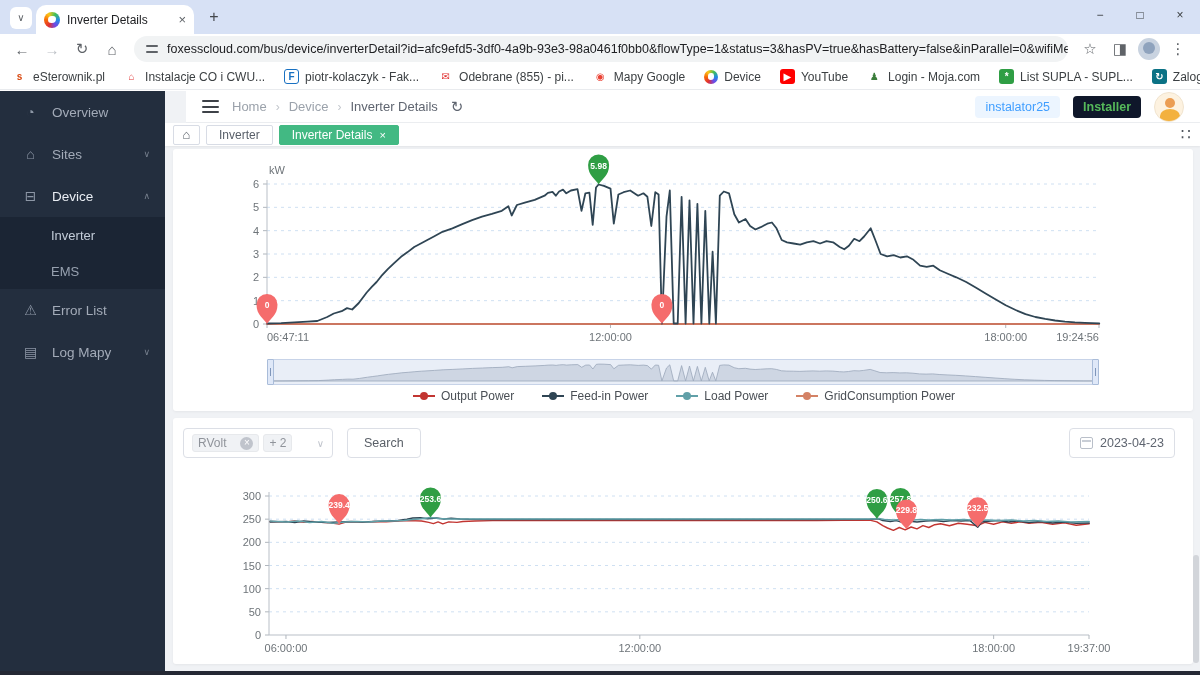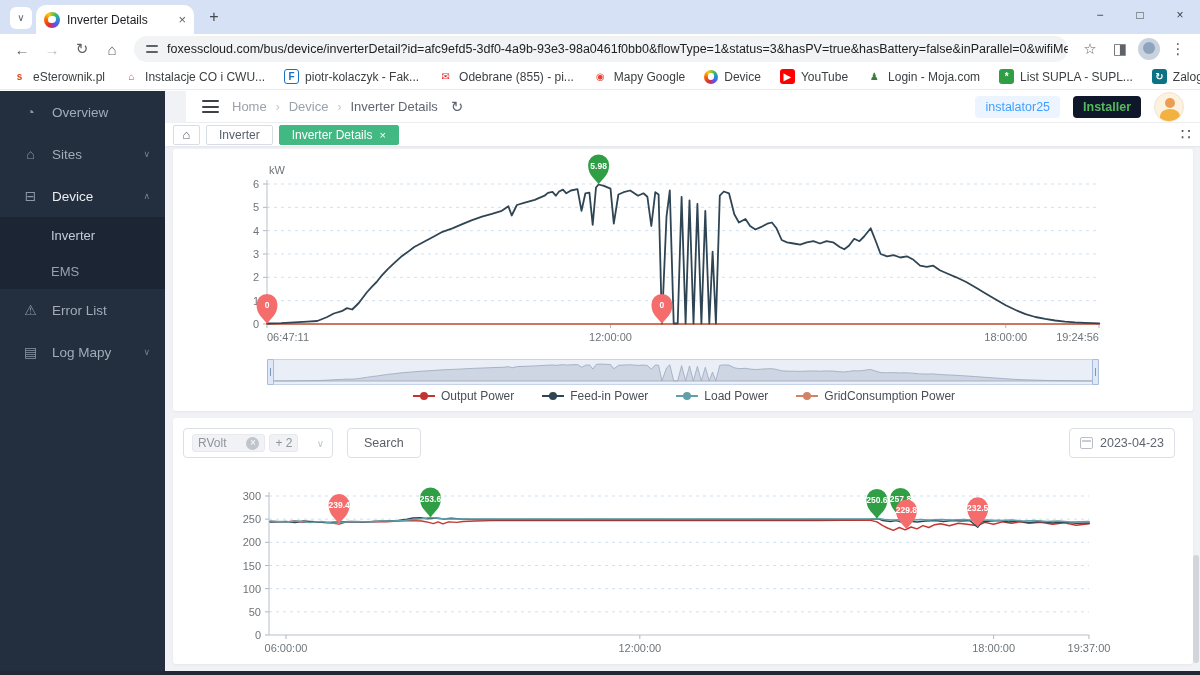--- a/index.html
+++ b/index.html
@@ -110,21 +110,21 @@
     font-size:12px; color:#4a4f55; }
   .lg-item { display:flex; align-items:center; gap:6px; }
   .lg-mark { width:22px; height:8px; position:relative; }
   .lg-mark::before { content:''; position:absolute; left:0; right:0; top:3px; height:2px; background:currentColor; }
   .lg-mark::after { content:''; position:absolute; left:7px; top:0; width:8px; height:8px; border-radius:50%; background:currentColor; }
 
   .filter-row { height:34px; display:flex; align-items:center; gap:14px; padding:0 10px 0 8px; }
   .select { width:150px; height:30px; border:1px solid #dcdfe6; border-radius:4px; background:#fff;
     display:flex; align-items:center; padding:0 8px; gap:5px; }
   .tag { background:#f0f2f5; border:1px solid #e7e9ec; border-radius:3px; font-size:12px;
-    color:#8f939a; padding:1px 5px; display:flex; align-items:flex-end; gap:20px; white-space:nowrap; }
+    color:#8f939a; padding:1px 5px; display:flex; align-items:flex-end; gap:14px; white-space:nowrap; }
   .tag-close { width:13px; height:13px; border-radius:50%; background:#c0c4cc; color:#fff;
     font-size:10px; line-height:12px; text-align:center; }
   .sel-caret { margin-left:auto; color:#c0c4cc; font-size:10px; }
   .search-btn { height:30px; padding:0 16px; background:#fff; border:1px solid #dcdfe6;
     border-radius:4px; font-size:12.5px; color:#5a6068; font-family:inherit; }
   .fr-spacer { flex:1; }
   .date-input { height:30px; width:106px; margin-right:8px; border:1px solid #dcdfe6; border-radius:4px;
     background:#fff; display:flex; align-items:center; justify-content:center; gap:7px;
     font-size:12.5px; color:#5f6570; }
   .cal-icon { width:13px; height:12px; border:1px solid #b9bfc9; border-radius:2px; position:relative; }

